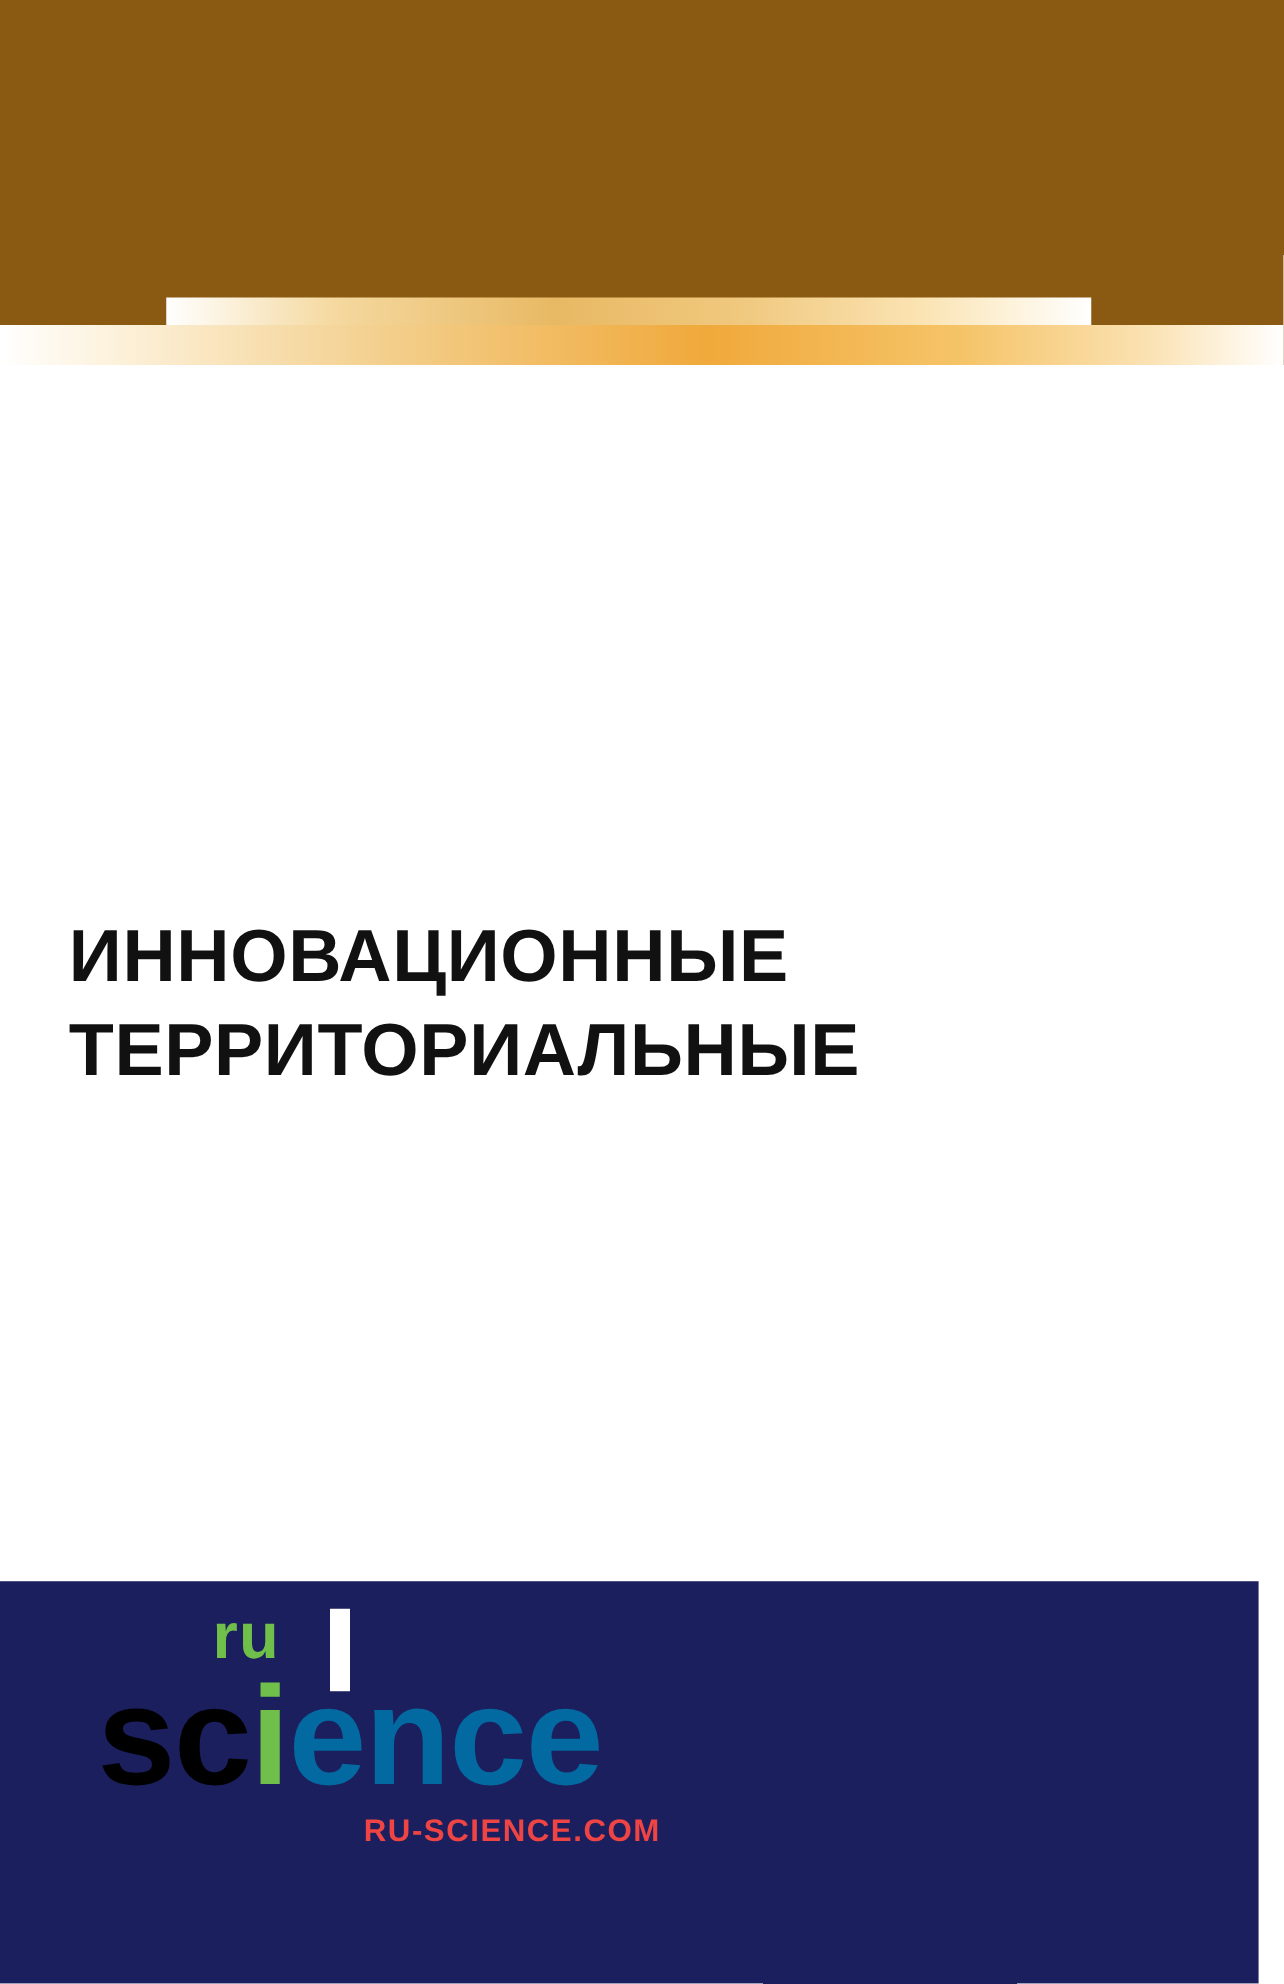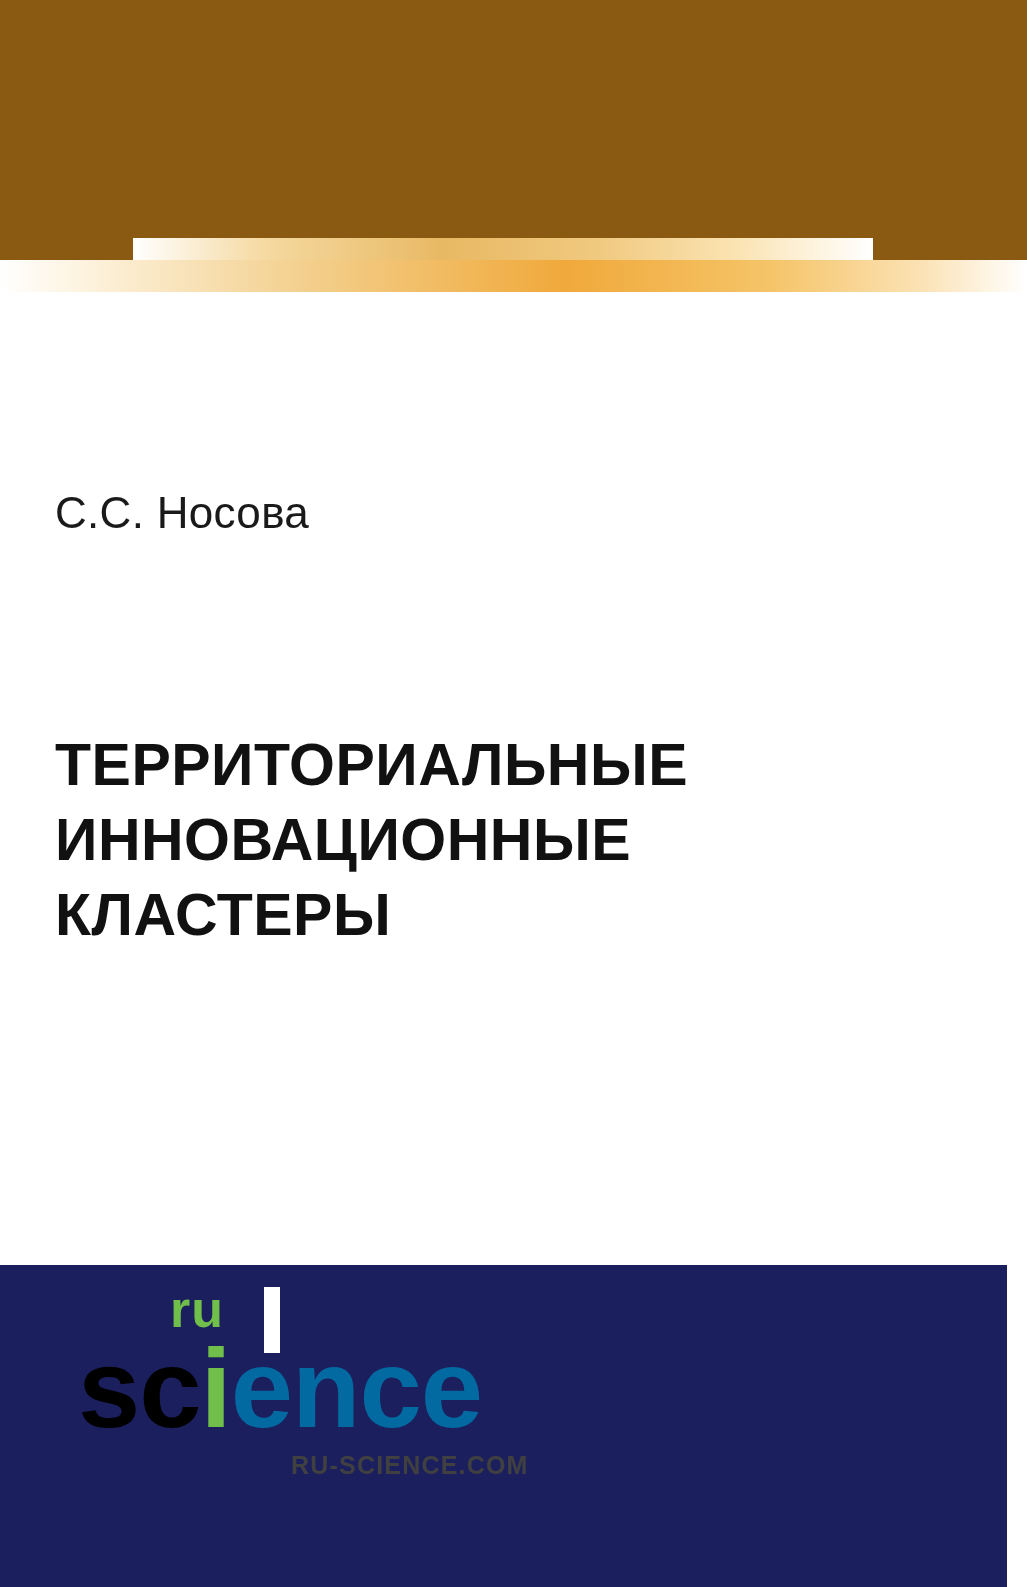--- a/index.html
+++ b/index.html
@@ -129,42 +129,40 @@
   }
   .logo-sc { color: #000000; }
   .logo-i { color: #6fbf4a; }
   .logo-ence { color: #0369a1; }
   .logo-url {
     position: absolute;
     left: 213px;
     top: 168px;
     font-size: 25px;
     font-weight: bold;
-    color: #404040;
+    color: #ef4444;
     letter-spacing: 1.2px;
   }
 </style>
 </head>
 <body>
 
 <div class="cover">
 
   <div class="top-band">
     <div class="top-band-inner-stripe"></div>
   </div>
   <div class="top-band-bottom-stripe"></div>
 
   <div class="authors">
-    <div class="author-line">С.С. Носова</div>
   </div>
 
   <div class="title">
+    <div class="title-line">ИННОВАЦИОННЫЕ</div>
     <div class="title-line">ТЕРРИТОРИАЛЬНЫЕ</div>
-    <div class="title-line">ИННОВАЦИОННЫЕ</div>
-    <div class="title-line">КЛАСТЕРЫ</div>
   </div>
 
   <div class="bottom-band"></div>
   <div class="bottom-band-right"></div>
 
   <div class="logo">
     <div class="logo-ru">ru</div>
     <div class="logo-ru-bar"></div>
     <div class="logo-main"><span class="logo-sc">sc</span><span class="logo-i">i</span><span class="logo-ence">ence</span></div>
     <div class="logo-url">RU-SCIENCE.COM</div>

